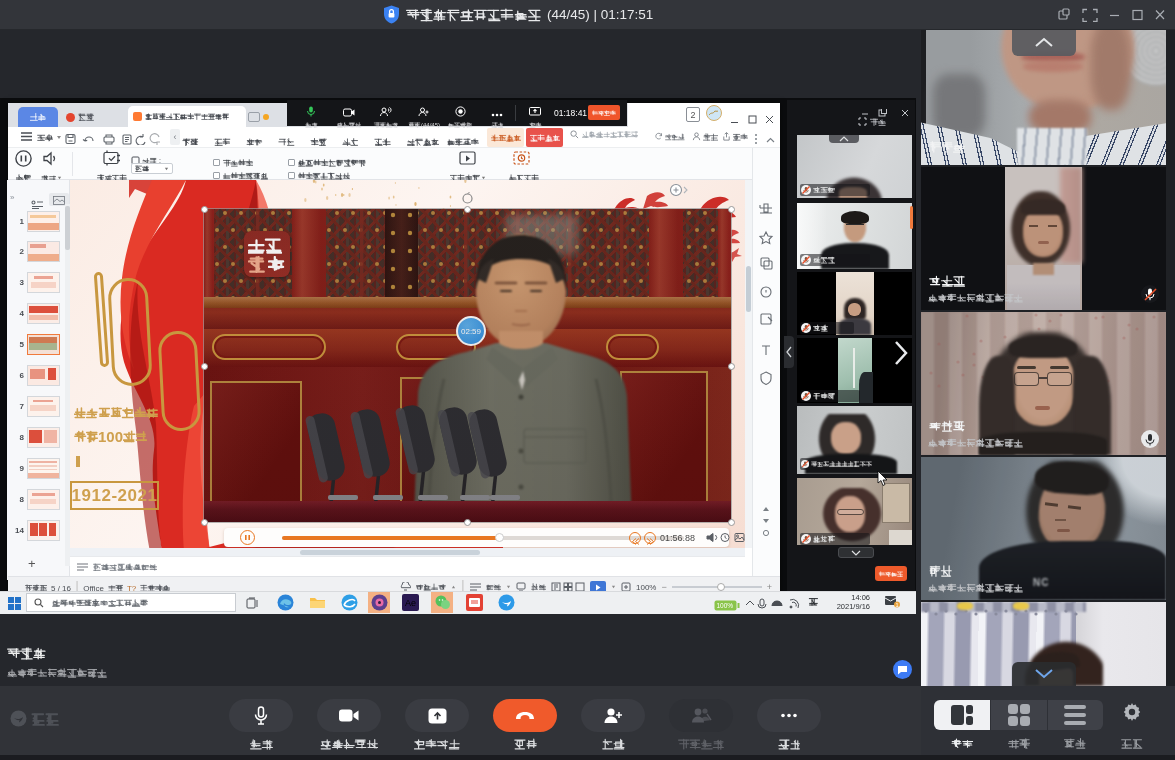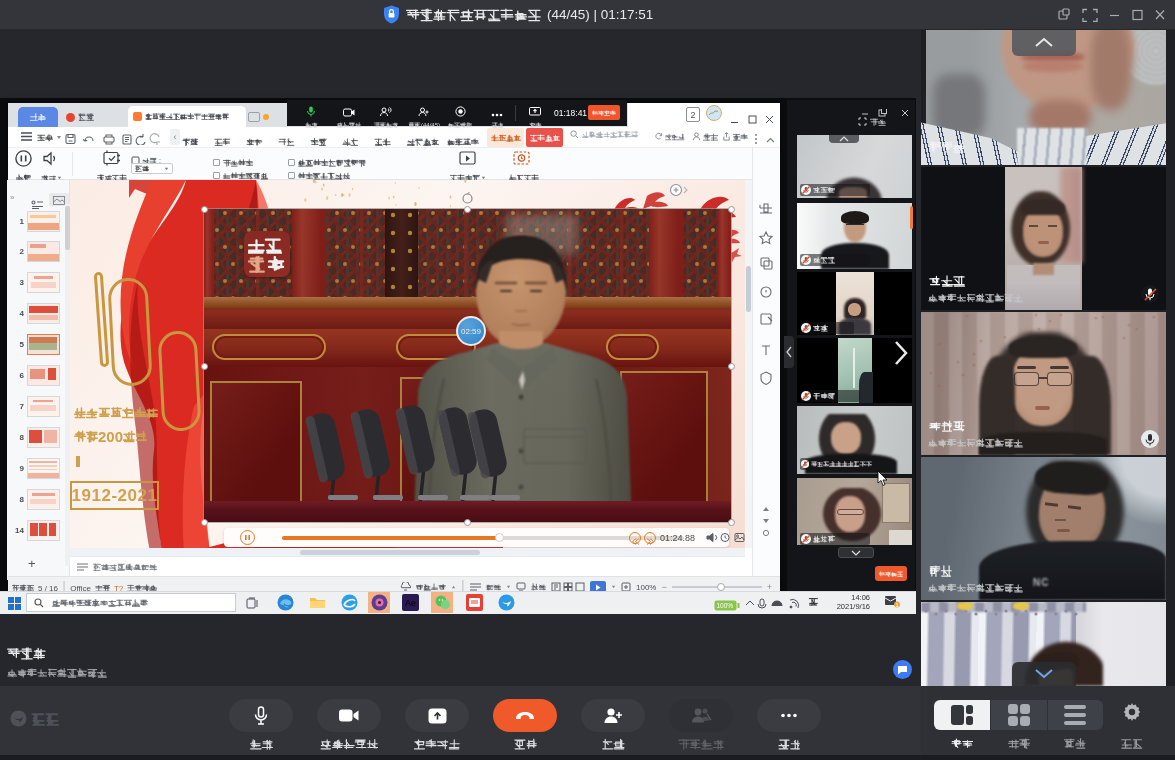--- a/index.html
+++ b/index.html
@@ -391,21 +391,21 @@
     <div class="a" style="left:90px;top:151px;width:39px;height:100px;border:3.5px solid #c8973f;border-radius:22px;transform:rotate(-3deg)"></div>
     <svg class="a" style="left:123px;top:348px" width="310" height="24" viewBox="0 0 310 24">
       <path d="M0 24 C60 4 130 -2 180 2 C230 6 280 16 310 10 L310 24Z" fill="#da2a22"></path>
       <path d="M40 24 C100 10 170 6 230 10 L200 20 120 22Z" fill="#b01b17" opacity=".6"></path>
     </svg>
     <div class="a" style="left:4px;top:223px"><svg width="84" height="17" viewBox="0 0 700 100" style="vertical-align:middle">
         <path d="M14 48H91M5 64H92M10 92H86M62 13V86M28 19V80M16 47L61 81M115 48H191M108 64H186M106 92H184M150 21V91M139 33L169 75M213 16H295M216 64H293M215 80H287M240 18V82M262 19V76M241 34L271 78M316 16H393M312 80H385M362 10V84M328 12V80M327 38L358 65M331 40h47v35h-47ZM408 32H487M404 92H491M440 13V88M415 33L444 63M433 28h50v27h-50ZM511 48H593M505 64H593M507 80H596M550 8V83M529 28L565 70M610 32H693M607 64H694M606 80H694M662 21V88M628 24V94M617 36L647 79M620 38h44v34h-44Z" fill="none" stroke="#cfa04e" stroke-width="13" stroke-linecap="round"></path>
       </svg></div>
     <div class="a" style="left:4px;top:247px;white-space:nowrap"><svg width="24" height="17" viewBox="0 0 200 100" style="vertical-align:middle">
         <path d="M13 32H87M7 48H96M72 7V88M40 8V89M27 40L71 68M30 22h41v25h-41ZM106 16H190M115 32H190M115 64H194M128 15V95M140 9V92M130 47L165 85M132 38h39v34h-39Z" fill="none" stroke="#cfa04e" stroke-width="13" stroke-linecap="round"></path>
-      </svg><span style="color:#cfa04e;font-weight:bold;font-size:15px;vertical-align:middle;letter-spacing:0px">200</span><svg width="24" height="17" viewBox="0 0 200 100" style="vertical-align:middle">
+      </svg><span style="color:#cfa04e;font-weight:bold;font-size:15px;vertical-align:middle;letter-spacing:0px">100</span><svg width="24" height="17" viewBox="0 0 200 100" style="vertical-align:middle">
         <path d="M9 32H97M5 80H90M14 92H90M72 6V93M50 16V87M24 36L52 80M113 32H184M116 48H184M111 80H196M172 10V84" fill="none" stroke="#cfa04e" stroke-width="13" stroke-linecap="round"></path>
       </svg></div>
     <div class="a" style="left:6px;top:276px;width:4px;height:11px;background:#cfa04e"></div>
     <div class="a f" style="left:0px;top:301px;width:89px;height:29px;border:2px solid #c8973f;justify-content:center;color:#cfa04e;font-weight:bold;font-size:17px;letter-spacing:0.5px;white-space:nowrap">1912-2021</div>
     <svg class="a" style="left:535px;top:10px" width="140" height="80" viewBox="0 0 140 80">
       <path d="M10 18 C16 8 26 6 30 10 C26 12 22 14 20 18 C26 16 34 17 36 21 C28 22 20 24 14 22 L2 26 Z" fill="#cc2d28"></path>
       <path d="M42 6 C50 0 58 2 60 6 C56 7 52 9 50 12 C56 11 62 13 63 16 C57 17 50 18 46 16 L38 19 Z" fill="#cc2d28" opacity=".9"></path>
       <path d="M96 18 C104 6 118 4 124 10 C118 12 112 16 109 22 C117 19 128 21 131 27 C121 28 110 30 102 27 L86 33 Z" fill="#cc2d28"></path>
       <path d="M118 44 C124 38 132 39 134 43 C130 44 127 46 125 49 C129 48 134 50 135 53 C130 53 124 54 121 52 L114 55 Z" fill="#cc2d28" opacity=".85"></path>
       <path d="M128 62 l6 -4 -2 6 5 2 -7 1 -3 5 -1 -5 -6 -1 5 -3Z" fill="#cc2d28" opacity=".8"></path>
@@ -767,21 +767,21 @@
     </div>
     <div class="a" style="left:58px;top:8px;width:402px;height:3.5px;border-radius:2px;background:#ded9d5"></div>
     <div class="a" style="left:58px;top:8px;width:217px;height:3.5px;border-radius:2px;background:#e87722"></div>
     <div class="a" style="left:271px;top:5px;width:9px;height:9px;border-radius:50%;background:#fff;border:1px solid #ccc"></div>
     <div class="a" style="left:405px;top:3.5px;width:12px;height:12px;border-radius:50%;border:1.2px solid #e87722"><svg width="9" height="9" viewBox="0 0 9 9" style="margin:0.6px">
         <path d="M5 1.5 1.5 4.5 5 7.5M8 1.5 4.5 4.5 8 7.5" stroke="#e87722" stroke-width="1" fill="none"></path>
       </svg></div>
     <div class="a" style="left:420px;top:3.5px;width:12px;height:12px;border-radius:50%;border:1.2px solid #e87722"><svg width="9" height="9" viewBox="0 0 9 9" style="margin:0.6px">
         <path d="M4 1.5 7.5 4.5 4 7.5M1 1.5 4.5 4.5 1 7.5" stroke="#e87722" stroke-width="1" fill="none"></path>
       </svg></div>
-    <div class="a" style="left:436px;top:5px;color:#4a4a4a;font-size:9px">01:24.88</div>
+    <div class="a" style="left:436px;top:5px;color:#4a4a4a;font-size:9px">01:56.88</div>
     <svg class="a" style="left:482px;top:4px" width="46" height="11" viewBox="0 0 46 11" fill="none" stroke="#5a5e64" stroke-width="1">
       <path d="M1 4h2.5L7 1.5v8L3.5 7H1Z" fill="#5a5e64"></path>
       <path d="M9.5 3a3.5 3.5 0 0 1 0 5"></path>
       <circle cx="19" cy="5.5" r="4"></circle>
       <path d="M19 3.5v2l1.5 1"></path>
       <rect x="29" y="1.5" width="9" height="8" rx="1"></rect>
       <circle cx="31.5" cy="4" r="1"></circle>
       <path d="M29 8l3-2.5 2 1.5 2-2 2 3"></path>
     </svg>
   </div>
@@ -811,21 +811,21 @@
     <div class="f" style="height:100%;gap:5px;padding-left:7px">
       <svg width="11" height="8" viewBox="0 0 11 8" fill="none" stroke="#70757c" stroke-width="1.1">
         <path d="M0 1h11M0 4h11M0 7h7"></path>
       </svg>
       <svg width="64" height="8" viewBox="0 0 800 100" style="vertical-align:middle">
         <path d="M7 16H93M9 92H89M28 12V94M43 26L84 64M20 39h35v25h-35ZM106 32H191M112 64H197M115 80H191M172 15V87M162 21V80M132 22L173 65M130 41h47v36h-47ZM211 32H292M208 64H284M213 92H289M272 22V85M233 46L278 78M315 16H390M312 80H395M314 92H390M362 22V80M331 20L357 53M327 26h37v40h-37ZM416 48H491M409 64H487M413 80H489M450 19V81M462 12V80M440 46L479 91M423 26h40v35h-40ZM506 64H584M513 80H595M572 21V83M550 19V76M542 21L570 61M534 32h41v35h-41ZM612 32H693M610 48H697M612 80H688M628 24V89M624 42h31v33h-31ZM713 48H795M713 80H797M772 22V89M718 26L759 56M722 35h41v25h-41Z" fill="none" stroke="#6a7077" stroke-width="10" stroke-linecap="round"></path>
       </svg>
     </div>
   </div>
 <div class="a" style="left:8px;top:576px;width:772px;height:16px;background:#f0f1f3;border-top:1px solid #e0e2e6"></div>
-<div class="a" style="left:12px;top:579px;width:200px;height:11px;">
+<div class="a" style="left:25px;top:579px;width:200px;height:11px;">
     <div class="f" style="gap:4px">
       <svg width="22" height="8" viewBox="0 0 300 100" style="vertical-align:middle">
         <path d="M7 16H91M15 48H97M28 7V88M62 15V95M32 30L76 69M113 16H190M111 48H190M107 92H193M150 16V92M162 7V74M124 40L152 76M124 35h47v33h-47ZM212 16H296M212 48H291M208 80H295M250 20V82M228 16V82M239 26L283 62" fill="none" stroke="#4a4e54" stroke-width="10" stroke-linecap="round"></path>
       </svg>
       <span style="font-size:8px;color:#4a4e54">5 / 16</span>
       <span style="color:#ccc">|</span>
       <span style="font-size:8px;color:#4a4e54">Office</span>
       <svg width="15" height="8" viewBox="0 0 200 100" style="vertical-align:middle">
         <path d="M11 32H93M14 48H88M11 92H91M50 20V83M107 16H196M105 48H193M109 92H188M172 22V85M140 22V81M131 29h45v27h-45Z" fill="none" stroke="#4a4e54" stroke-width="10" stroke-linecap="round"></path>
       </svg>

